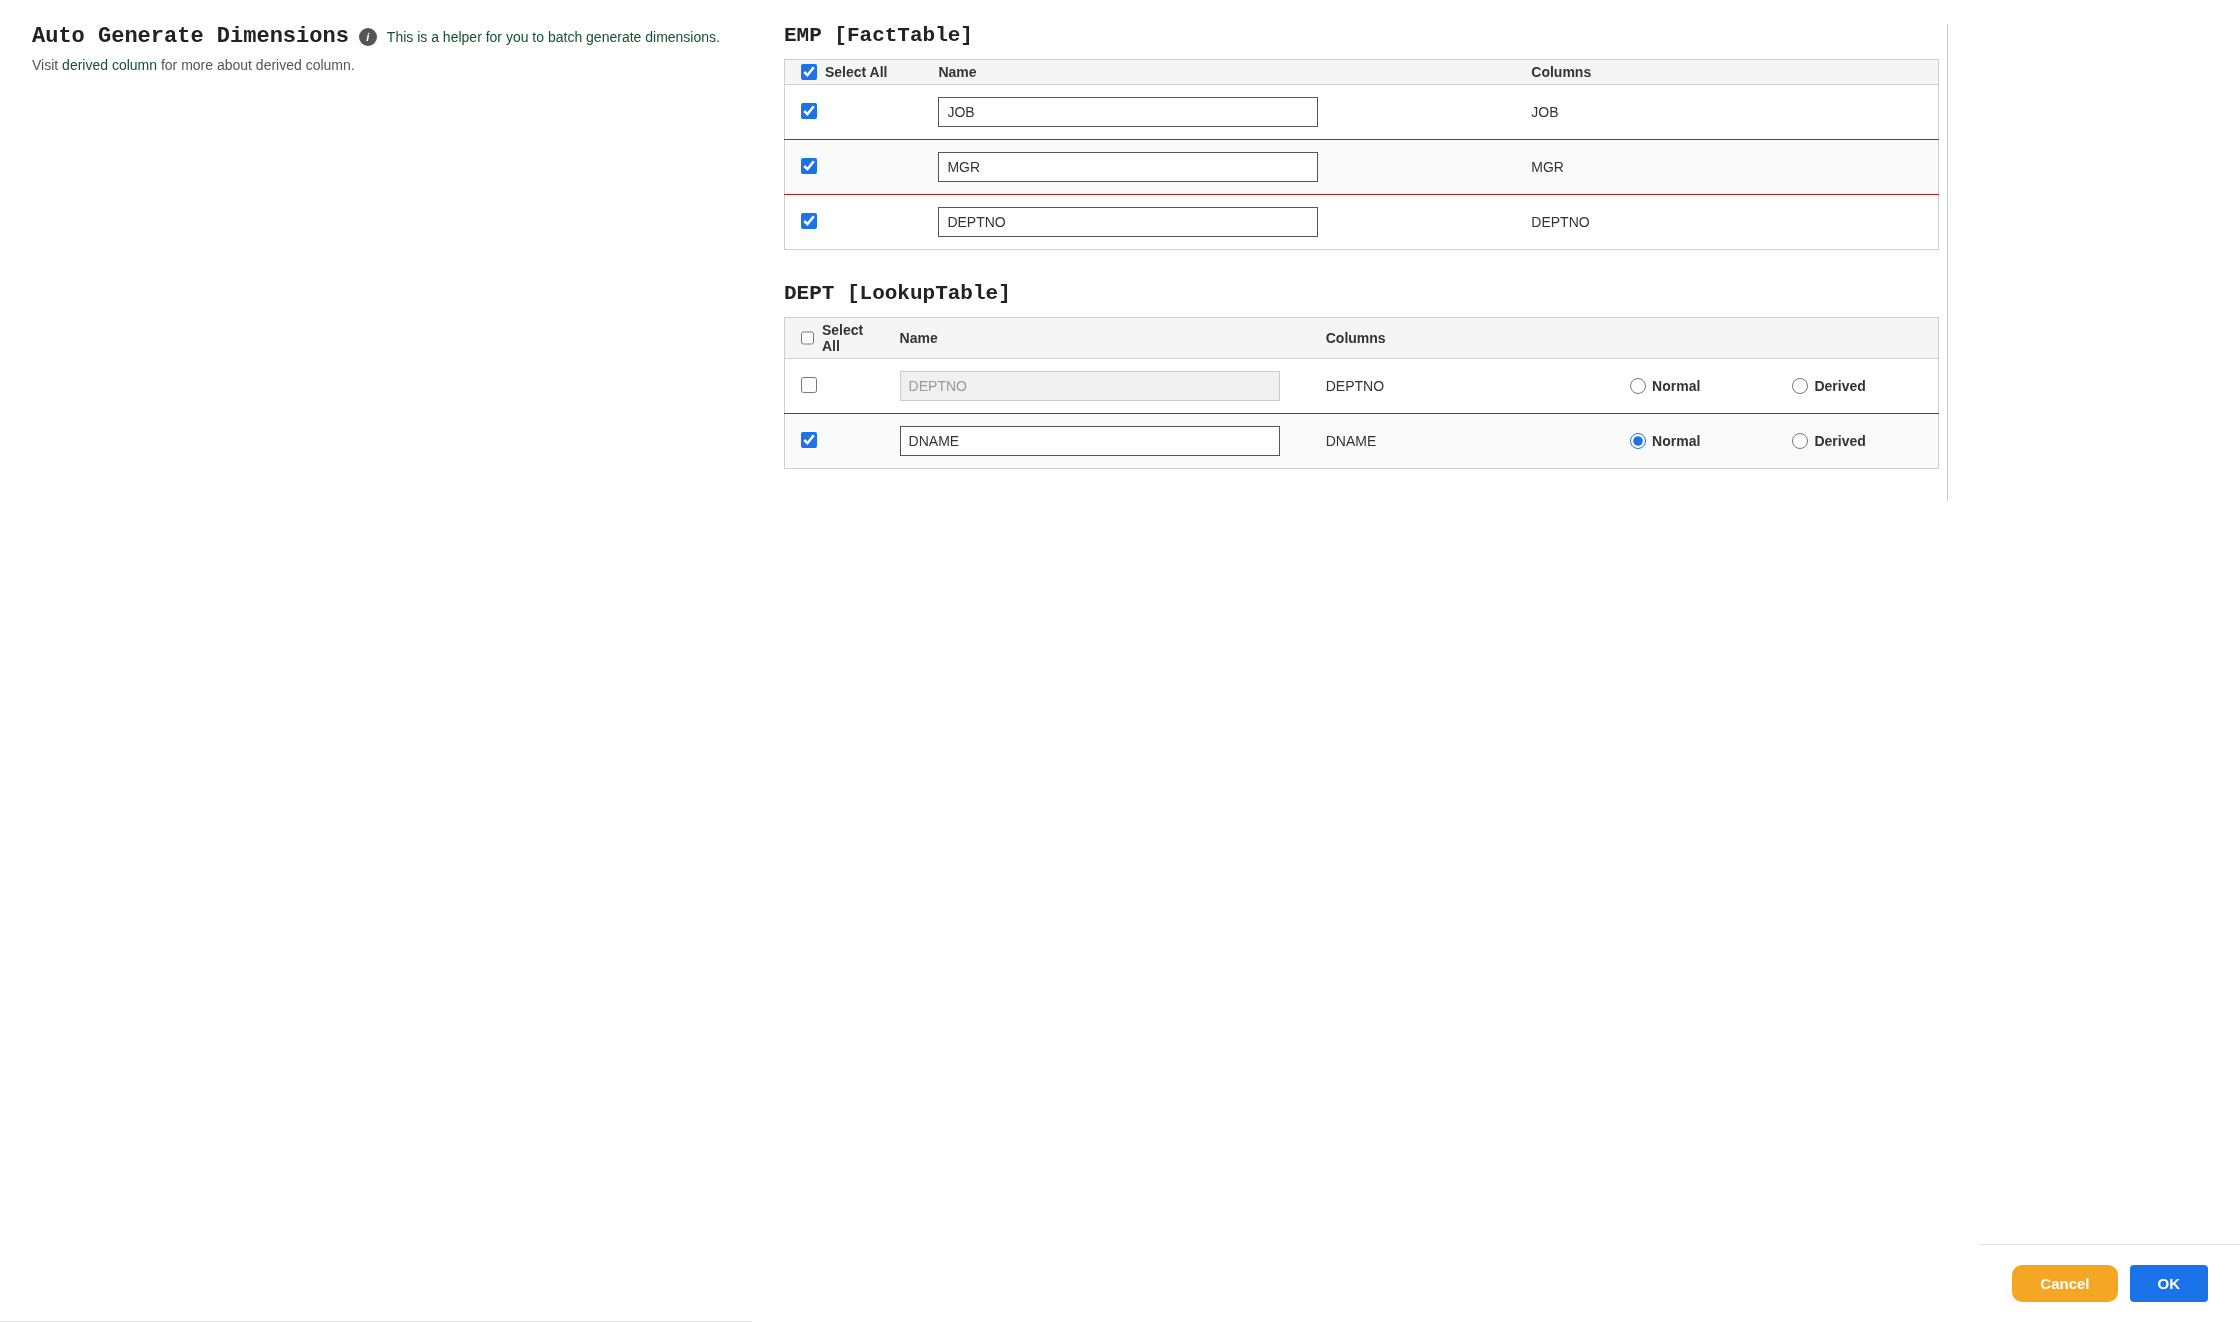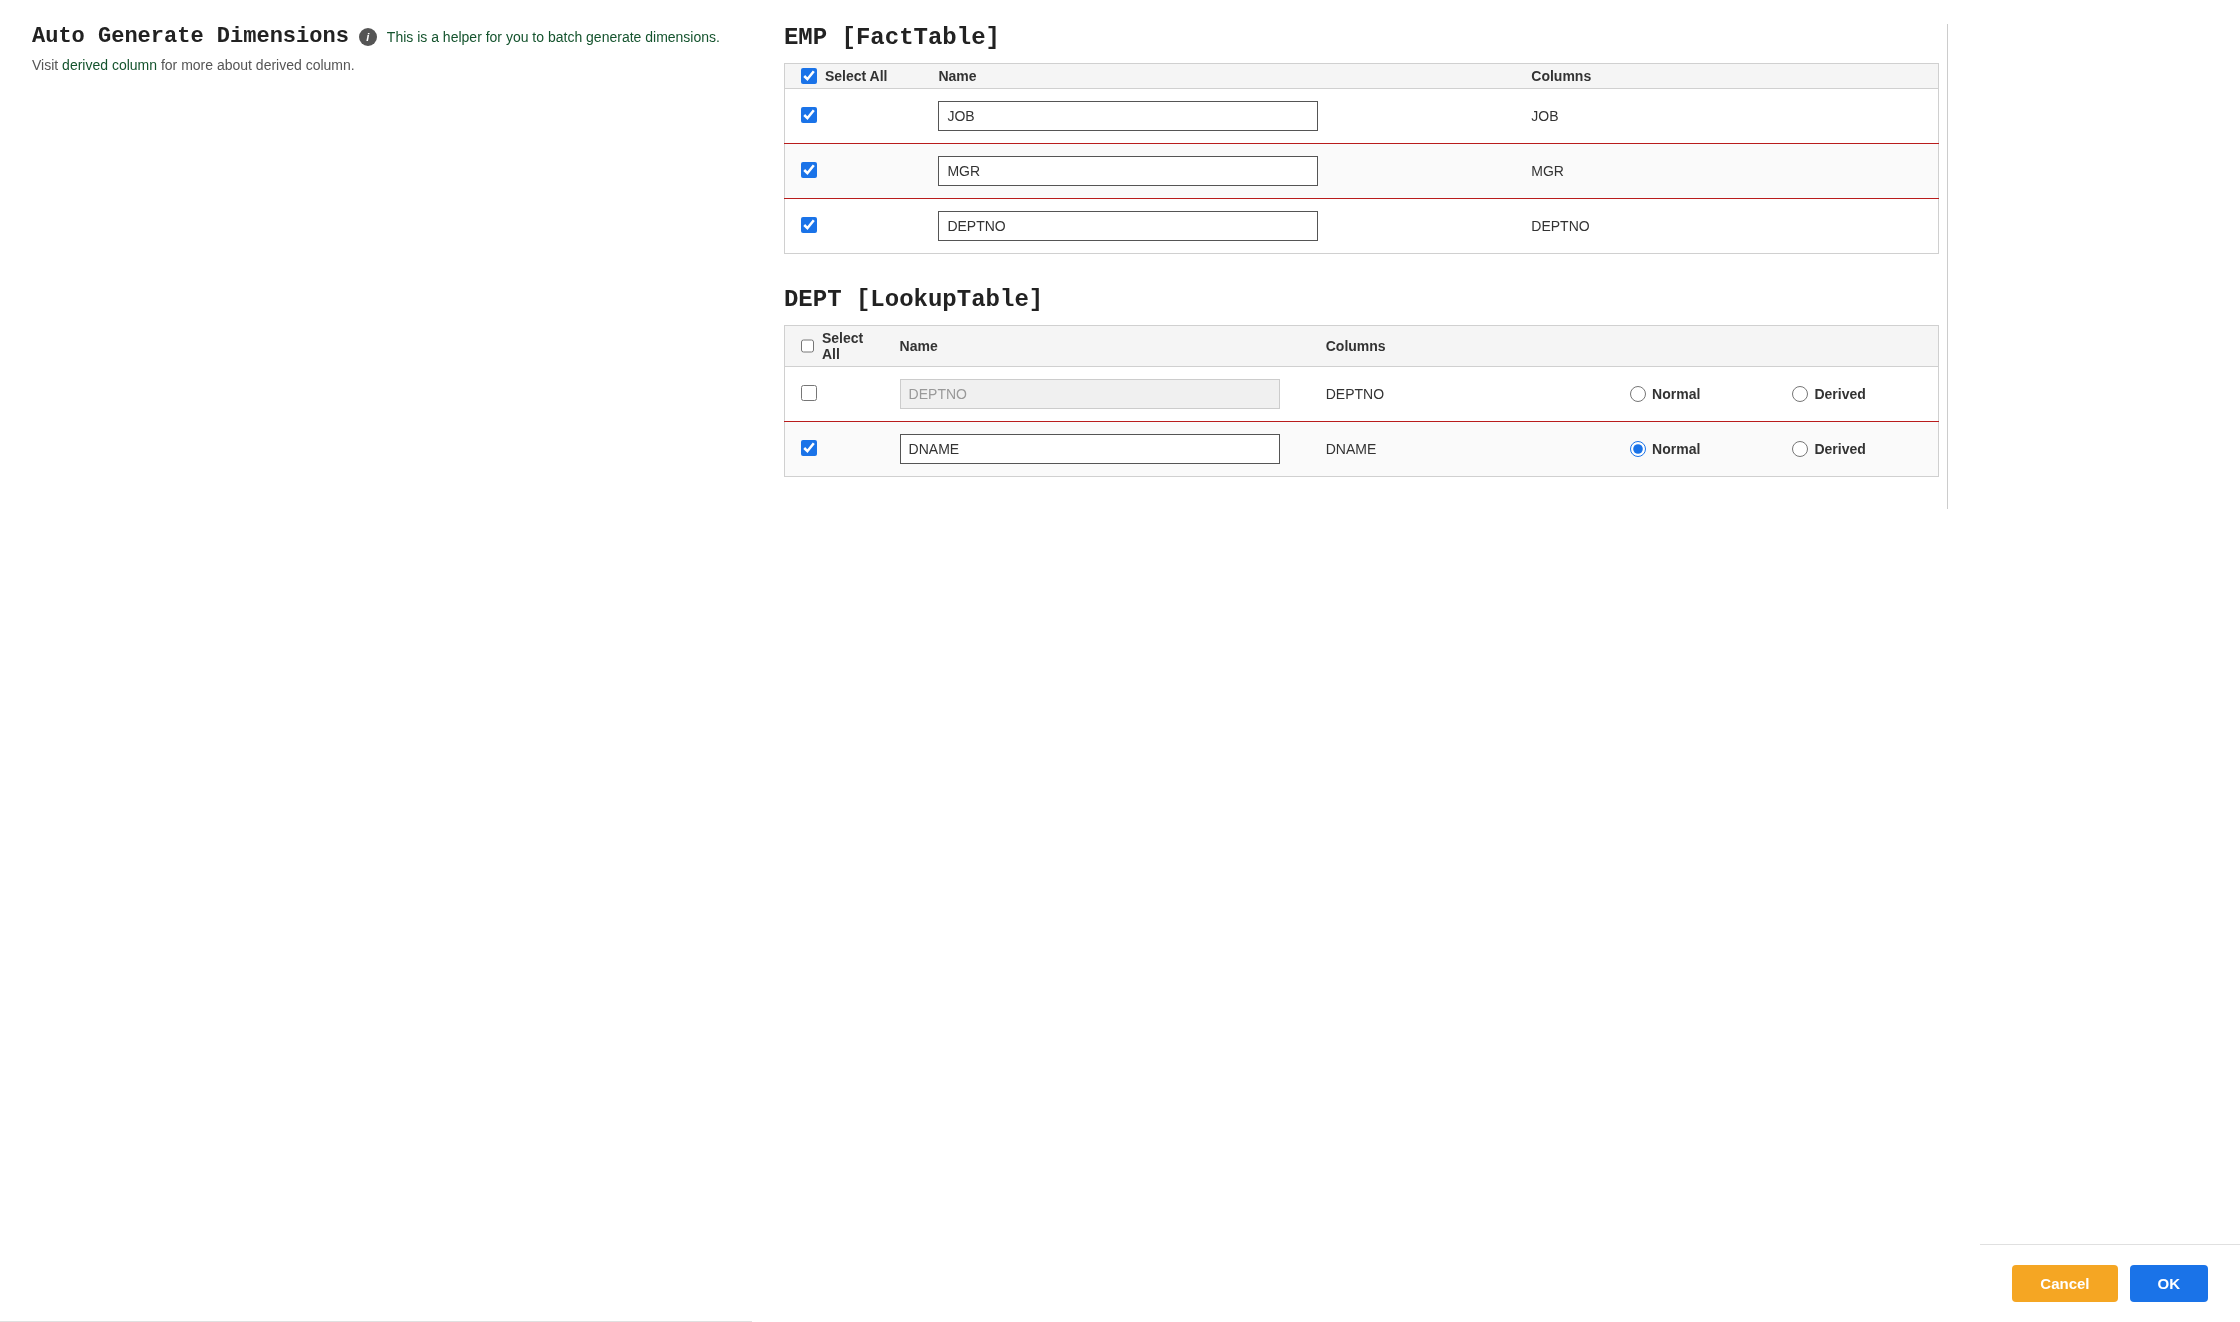--- a/index.html
+++ b/index.html
@@ -78,21 +78,21 @@
     }
     .scrollable-area::-webkit-scrollbar-thumb {
       background: #aaa;
       border-radius: 6px;
     }
     .section {
       margin-bottom: 32px;
     }
     .section-title {
       font-family: 'Courier New', monospace;
-      font-size: 24px;
+      font-size: 21px;
       font-weight: 600;
       color: #222;
       margin-bottom: 12px;
     }
     .table {
       width: 100%;
       border-collapse: collapse;
       border: 1px solid #d0d0d0;
     }
     .table th {
@@ -172,21 +172,21 @@
       padding: 20px 32px;
       border-top: 1px solid #e0e0e0;
       gap: 12px;
       margin-top: auto;
     }
     .btn-cancel {
       padding: 10px 28px;
       background: #f5a623;
       color: #fff;
       border: none;
-      border-radius: 4px;
+      border-radius: 10px;
       font-size: 15px;
       font-weight: 600;
       cursor: pointer;
     }
     .btn-ok {
       padding: 10px 28px;
       background: #1a73e8;
       color: #fff;
       border: none;
       border-radius: 4px;

